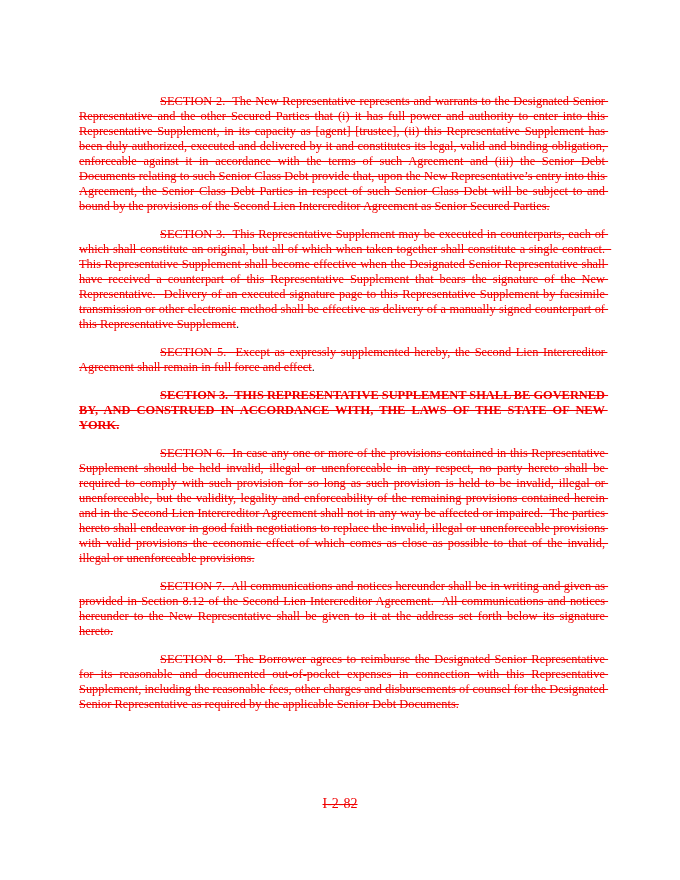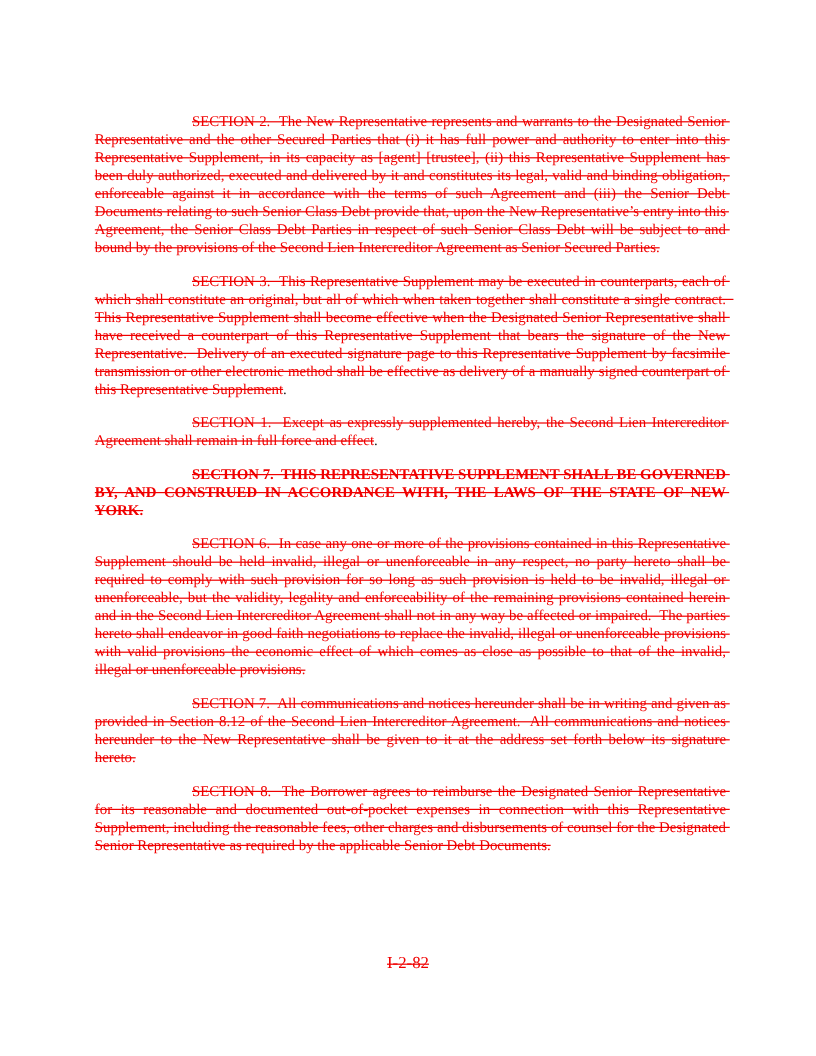--- a/index.html
+++ b/index.html
@@ -55,23 +55,23 @@
 </head>
 <body>
 
 <div class="page">
   <div class="content">
 
     <p class="para"><span class="struck">SECTION 2.  The New Representative represents and warrants to the Designated Senior Representative and the other Secured Parties that (i) it has full power and authority to enter into this Representative Supplement, in its capacity as [agent] [trustee], (ii) this Representative Supplement has been duly authorized, executed and delivered by it and constitutes its legal, valid and binding obligation, enforceable against it in accordance with the terms of such Agreement and (iii) the Senior Debt Documents relating to such Senior Class Debt provide that, upon the New Representative’s entry into this Agreement, the Senior Class Debt Parties in respect of such Senior Class Debt will be subject to and bound by the provisions of the Second Lien Intercreditor Agreement as Senior Secured Parties.</span><span class="tail"></span></p>
 
     <p class="para"><span class="struck">SECTION 3.  This Representative Supplement may be executed in counterparts, each of which shall constitute an original, but all of which when taken together shall constitute a single contract.  This Representative Supplement shall become effective when the Designated Senior Representative shall have received a counterpart of this Representative Supplement that bears the signature of the New Representative.  Delivery of an executed signature page to this Representative Supplement by facsimile transmission or other electronic method shall be effective as delivery of a manually signed counterpart of this Representative Supplement</span><span class="tail">.</span></p>
 
-    <p class="para"><span class="struck">SECTION 1.  Except as expressly supplemented hereby, the Second Lien Intercreditor Agreement shall remain in full force and effect</span><span class="tail">.</span></p>
+    <p class="para"><span class="struck">SECTION 5.  Except as expressly supplemented hereby, the Second Lien Intercreditor Agreement shall remain in full force and effect</span><span class="tail">.</span></p>
 
-    <p class="para bold"><span class="struck">SECTION 7.  THIS REPRESENTATIVE SUPPLEMENT SHALL BE GOVERNED BY, AND CONSTRUED IN ACCORDANCE WITH, THE LAWS OF THE STATE OF NEW YORK.</span><span class="tail"></span></p>
+    <p class="para bold"><span class="struck">SECTION 3.  THIS REPRESENTATIVE SUPPLEMENT SHALL BE GOVERNED BY, AND CONSTRUED IN ACCORDANCE WITH, THE LAWS OF THE STATE OF NEW YORK.</span><span class="tail"></span></p>
 
     <p class="para"><span class="struck">SECTION 6.  In case any one or more of the provisions contained in this Representative Supplement should be held invalid, illegal or unenforceable in any respect, no party hereto shall be required to comply with such provision for so long as such provision is held to be invalid, illegal or unenforceable, but the validity, legality and enforceability of the remaining provisions contained herein and in the Second Lien Intercreditor Agreement shall not in any way be affected or impaired.  The parties hereto shall endeavor in good faith negotiations to replace the invalid, illegal or unenforceable provisions with valid provisions the economic effect of which comes as close as possible to that of the invalid, illegal or unenforceable provisions.</span><span class="tail"></span></p>
 
     <p class="para"><span class="struck">SECTION 7.  All communications and notices hereunder shall be in writing and given as provided in Section 8.12 of the Second Lien Intercreditor Agreement.  All communications and notices hereunder to the New Representative shall be given to it at the address set forth below its signature hereto.</span><span class="tail"></span></p>
 
     <p class="para"><span class="struck">SECTION 8.  The Borrower agrees to reimburse the Designated Senior Representative for its reasonable and documented out-of-pocket expenses in connection with this Representative Supplement, including the reasonable fees, other charges and disbursements of counsel for the Designated Senior Representative as required by the applicable Senior Debt Documents.</span><span class="tail"></span></p>
 
   </div>
 
   <div class="footer">

